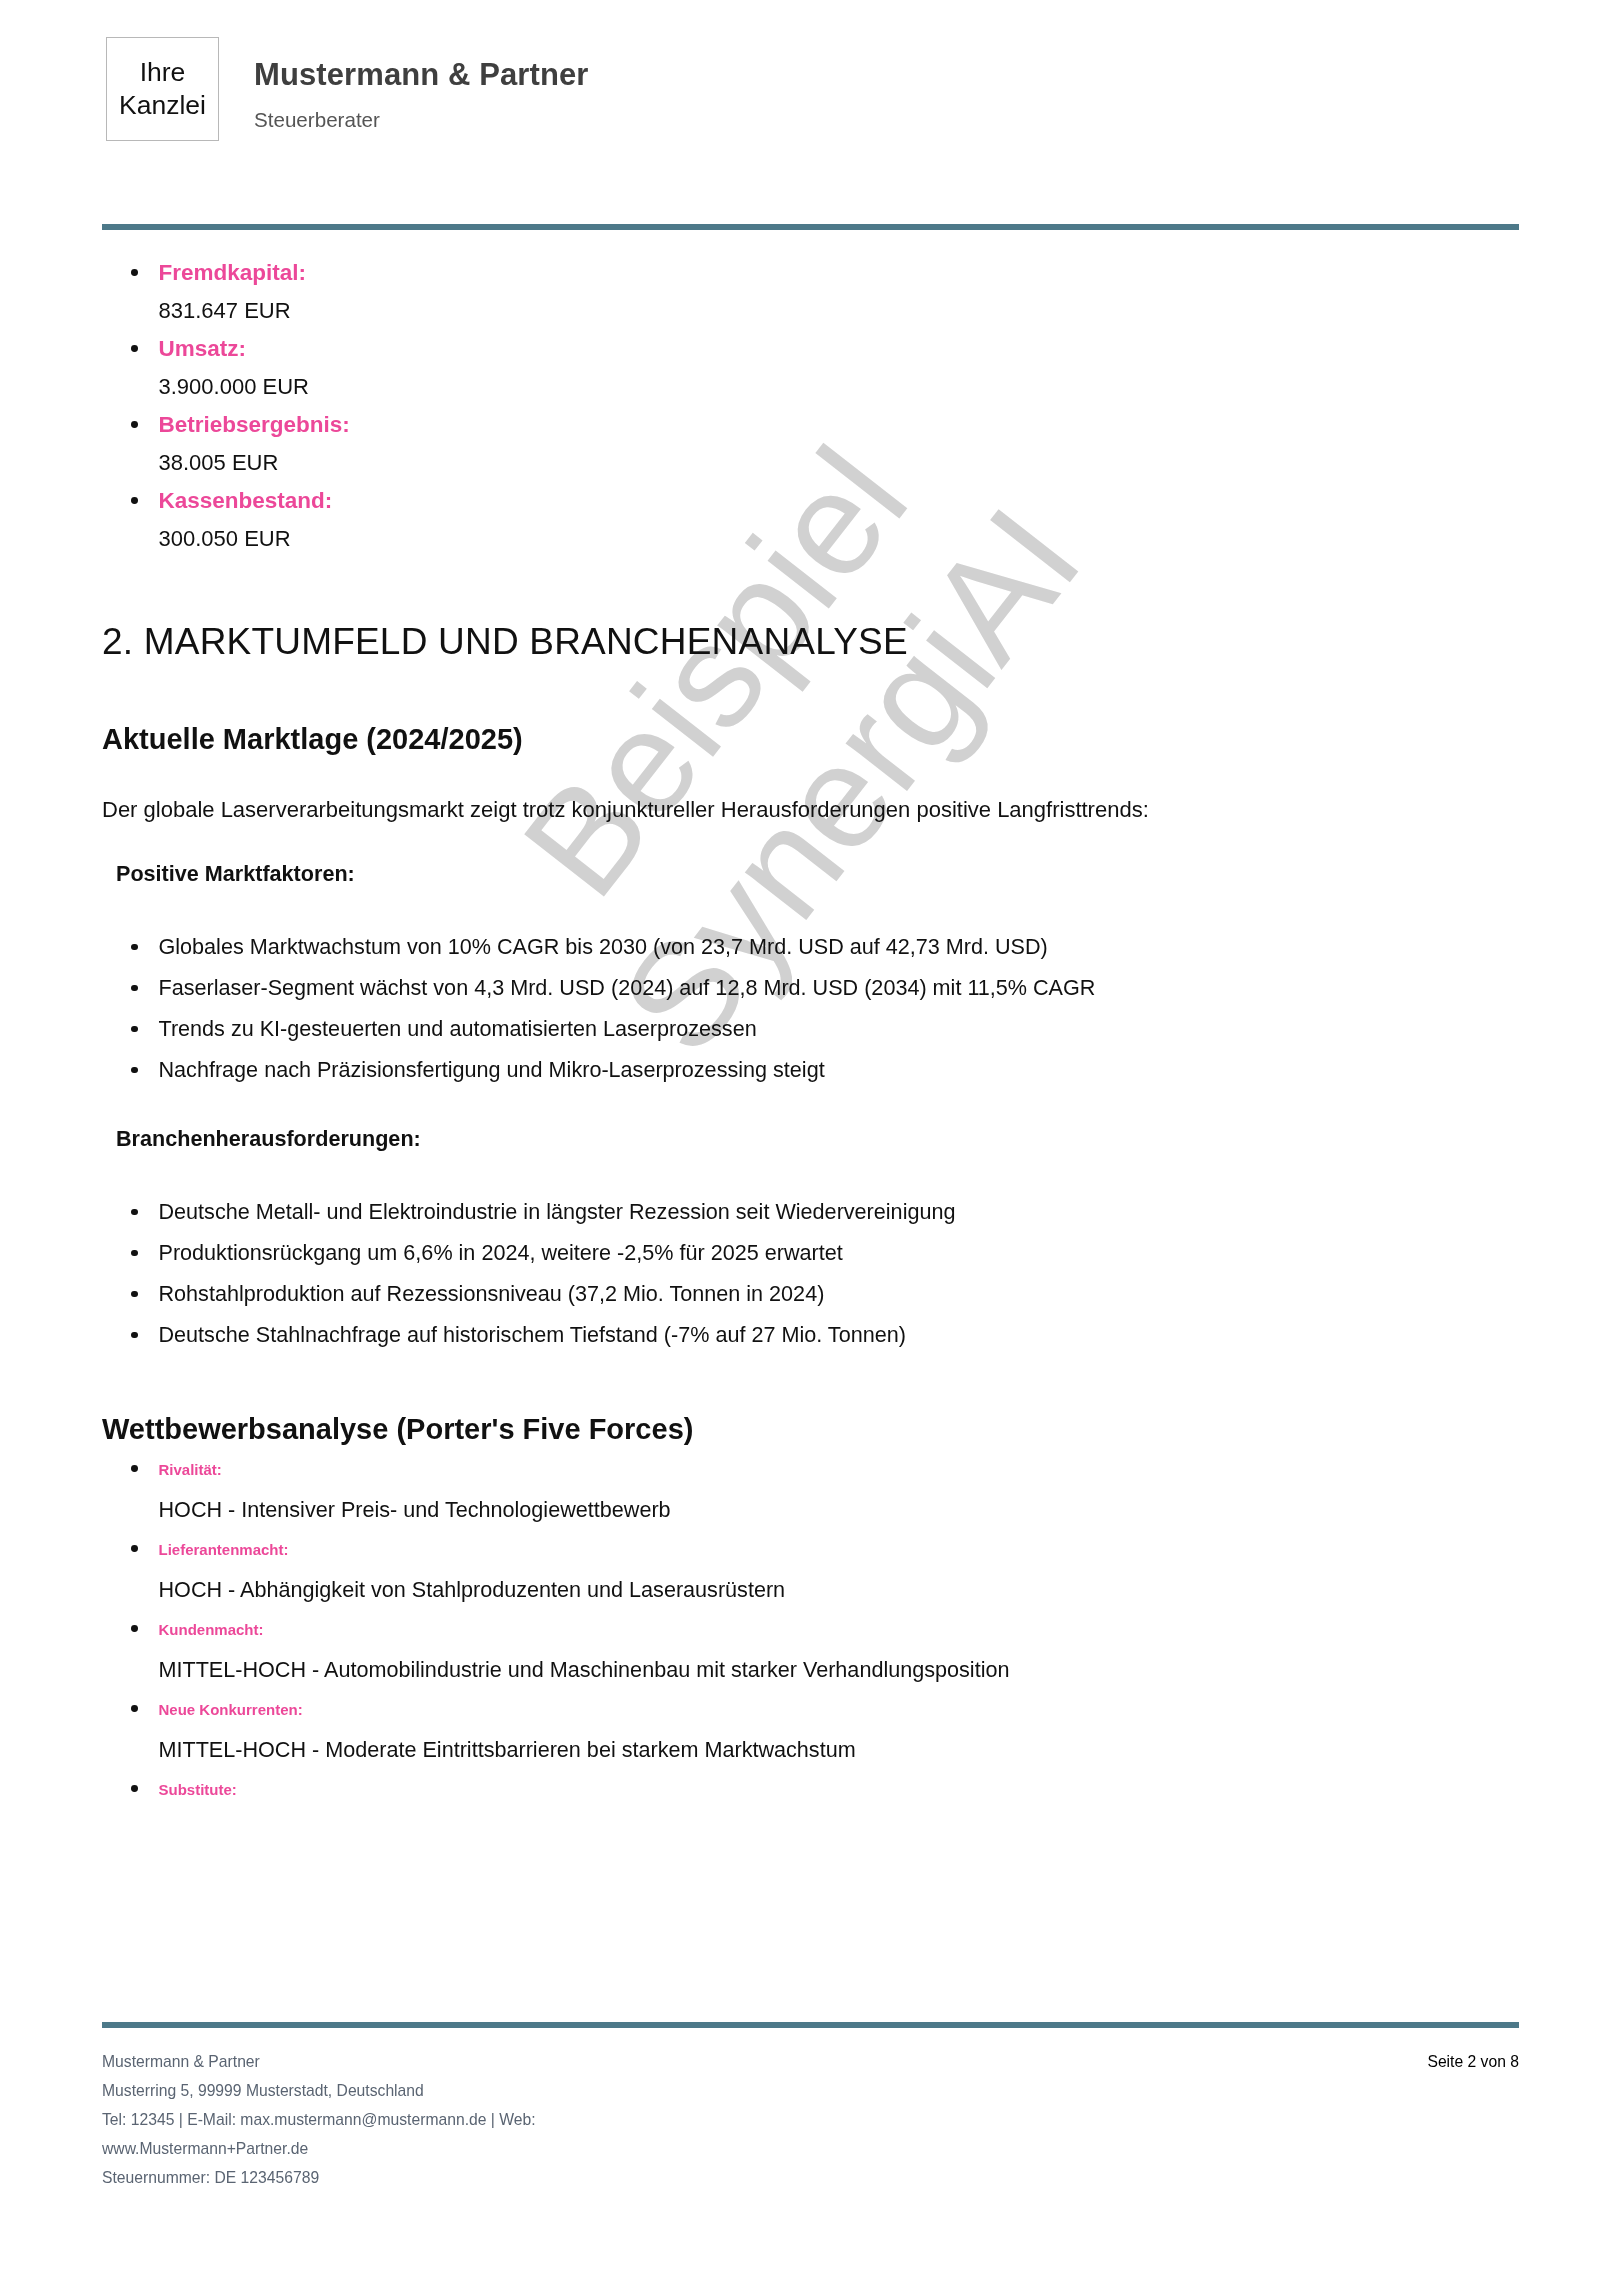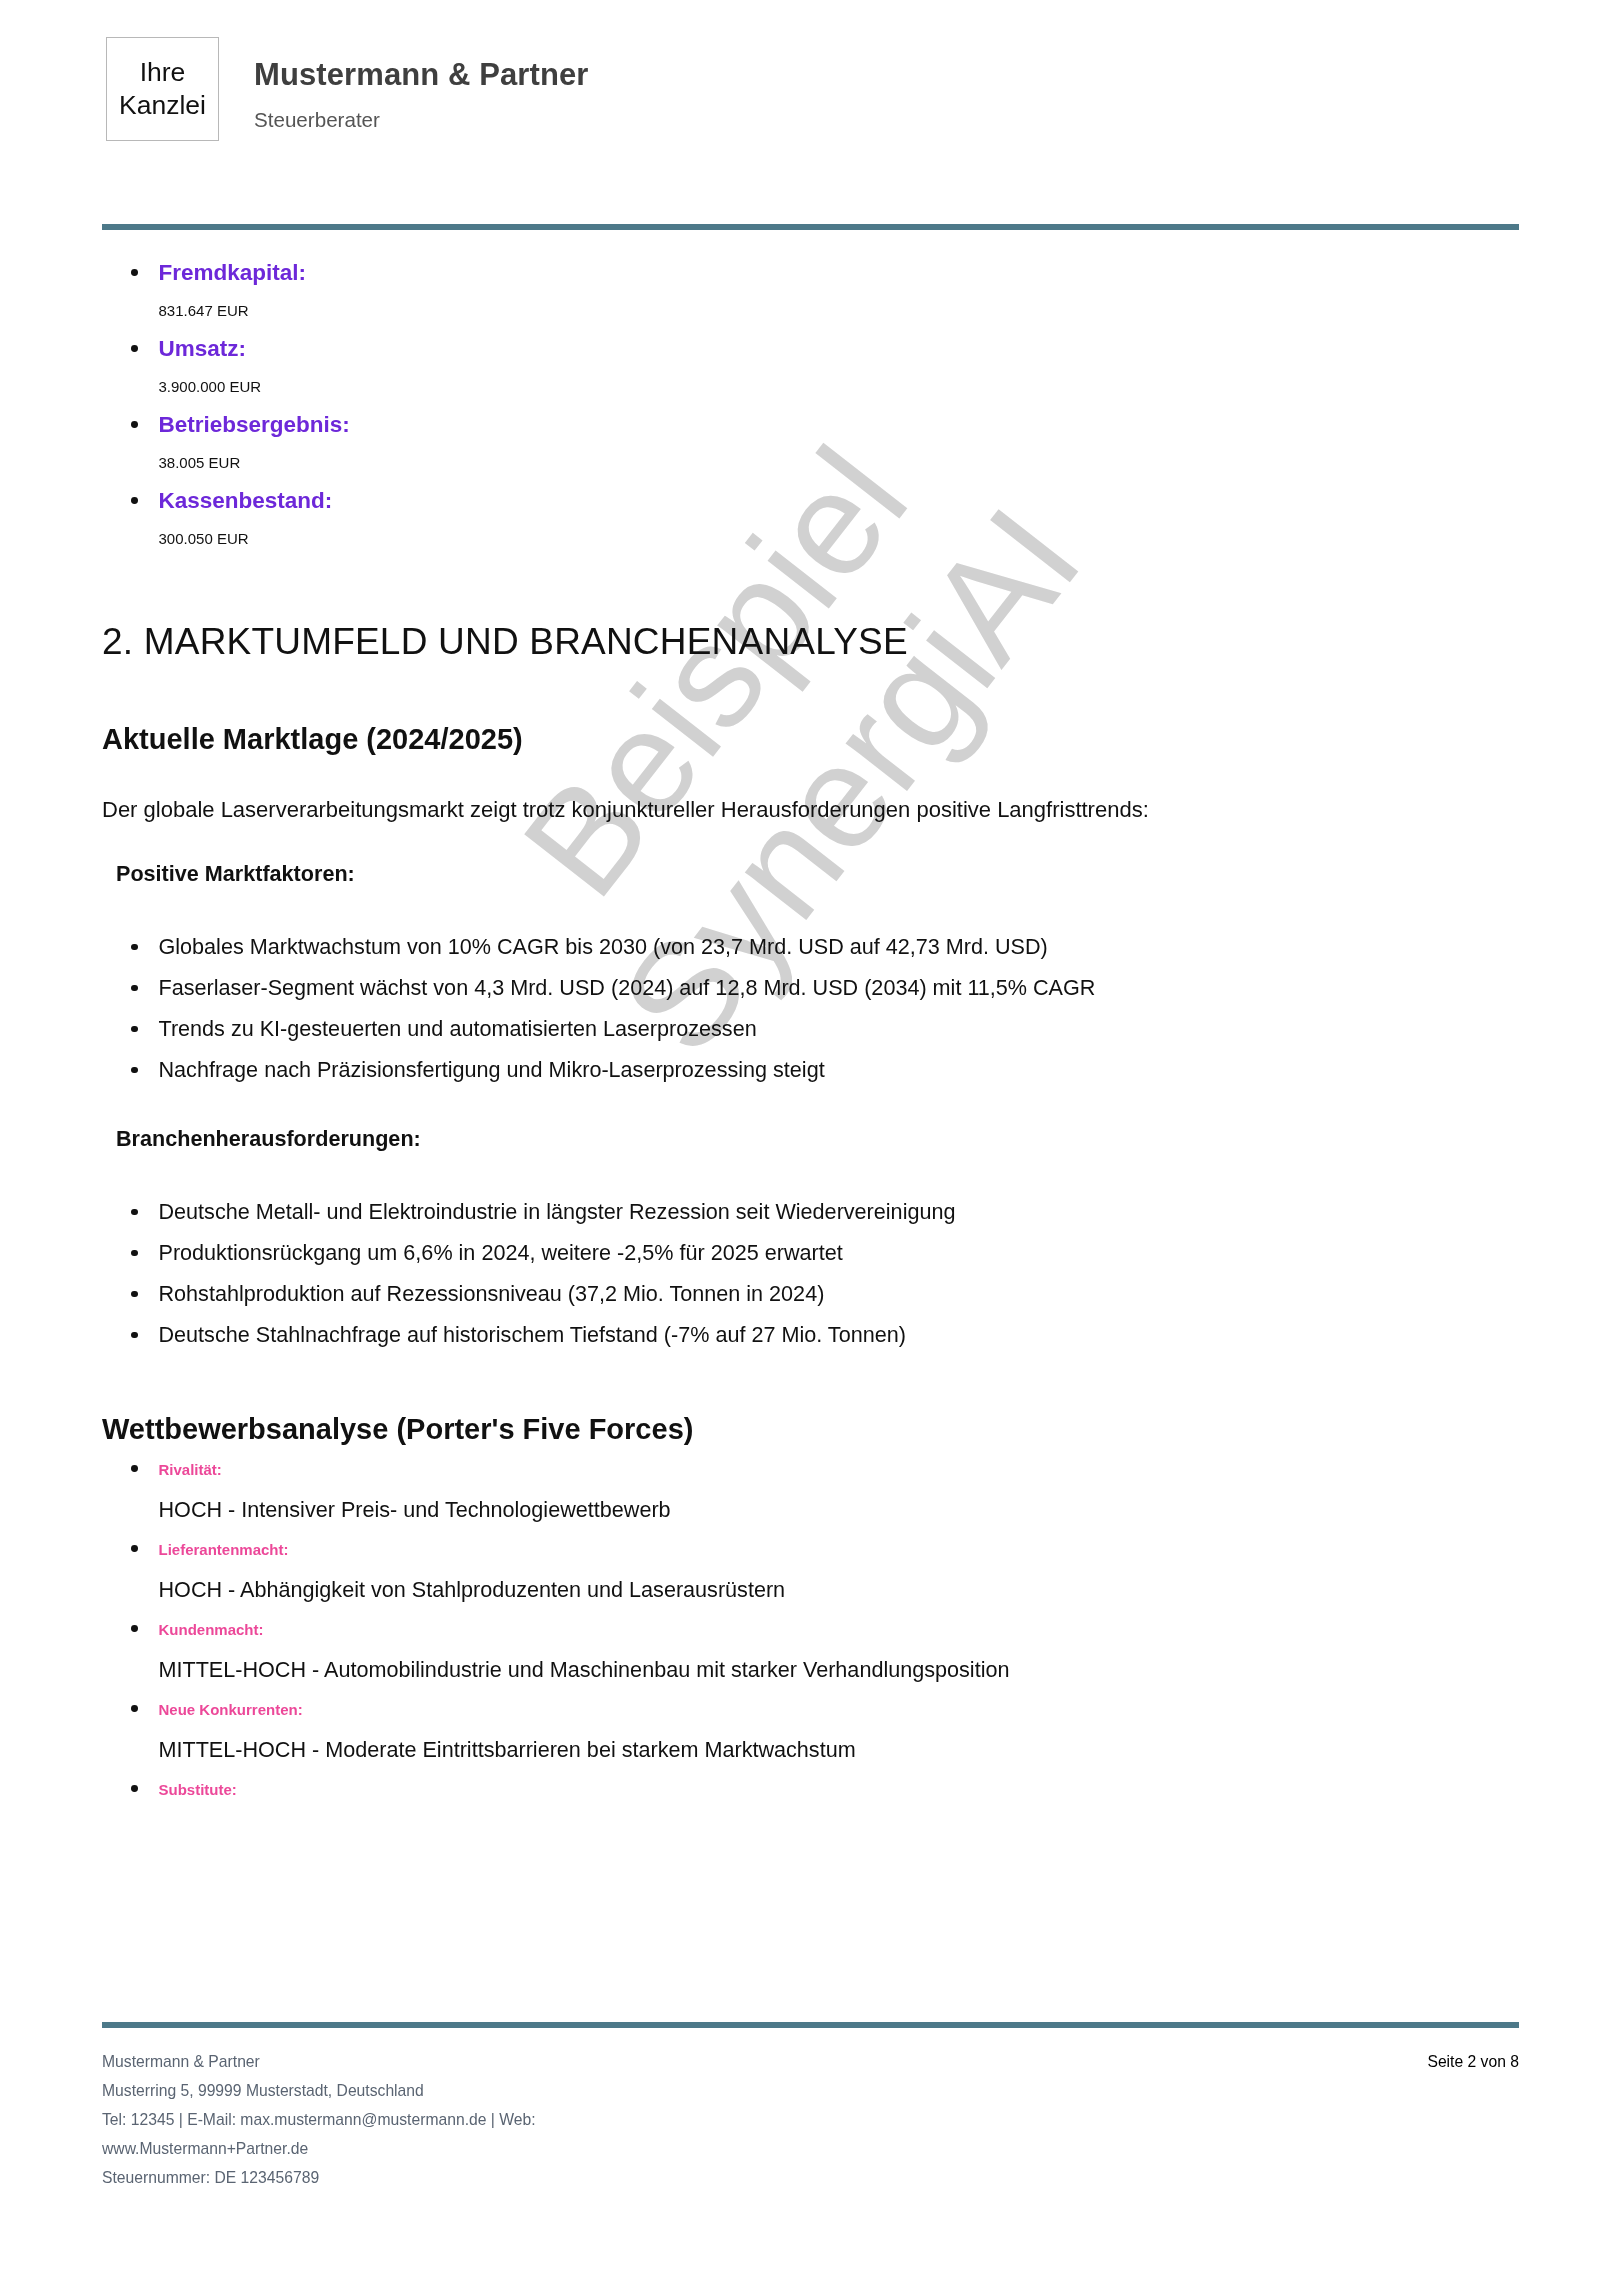--- a/index.html
+++ b/index.html
@@ -142,26 +142,26 @@
     border-radius: 50%;
   }
 
   
   .kv-list > li {
     margin-bottom: 7.8px;
   }
   .kv-term {
     font-size: 22.5px;
     font-weight: 700;
-    color: #6d28d9;
+    color: #ec4899;
     line-height: 39px;
     display: block;
   }
   .kv-value {
-    font-size: 15px;
+    font-size: 22px;
     font-weight: 400;
     color: #111;
     line-height: 37px;
     display: block;
     padding-left: 0;
   }
 
   h1.section-title {
     font-size: 37px;
     font-weight: 400;

